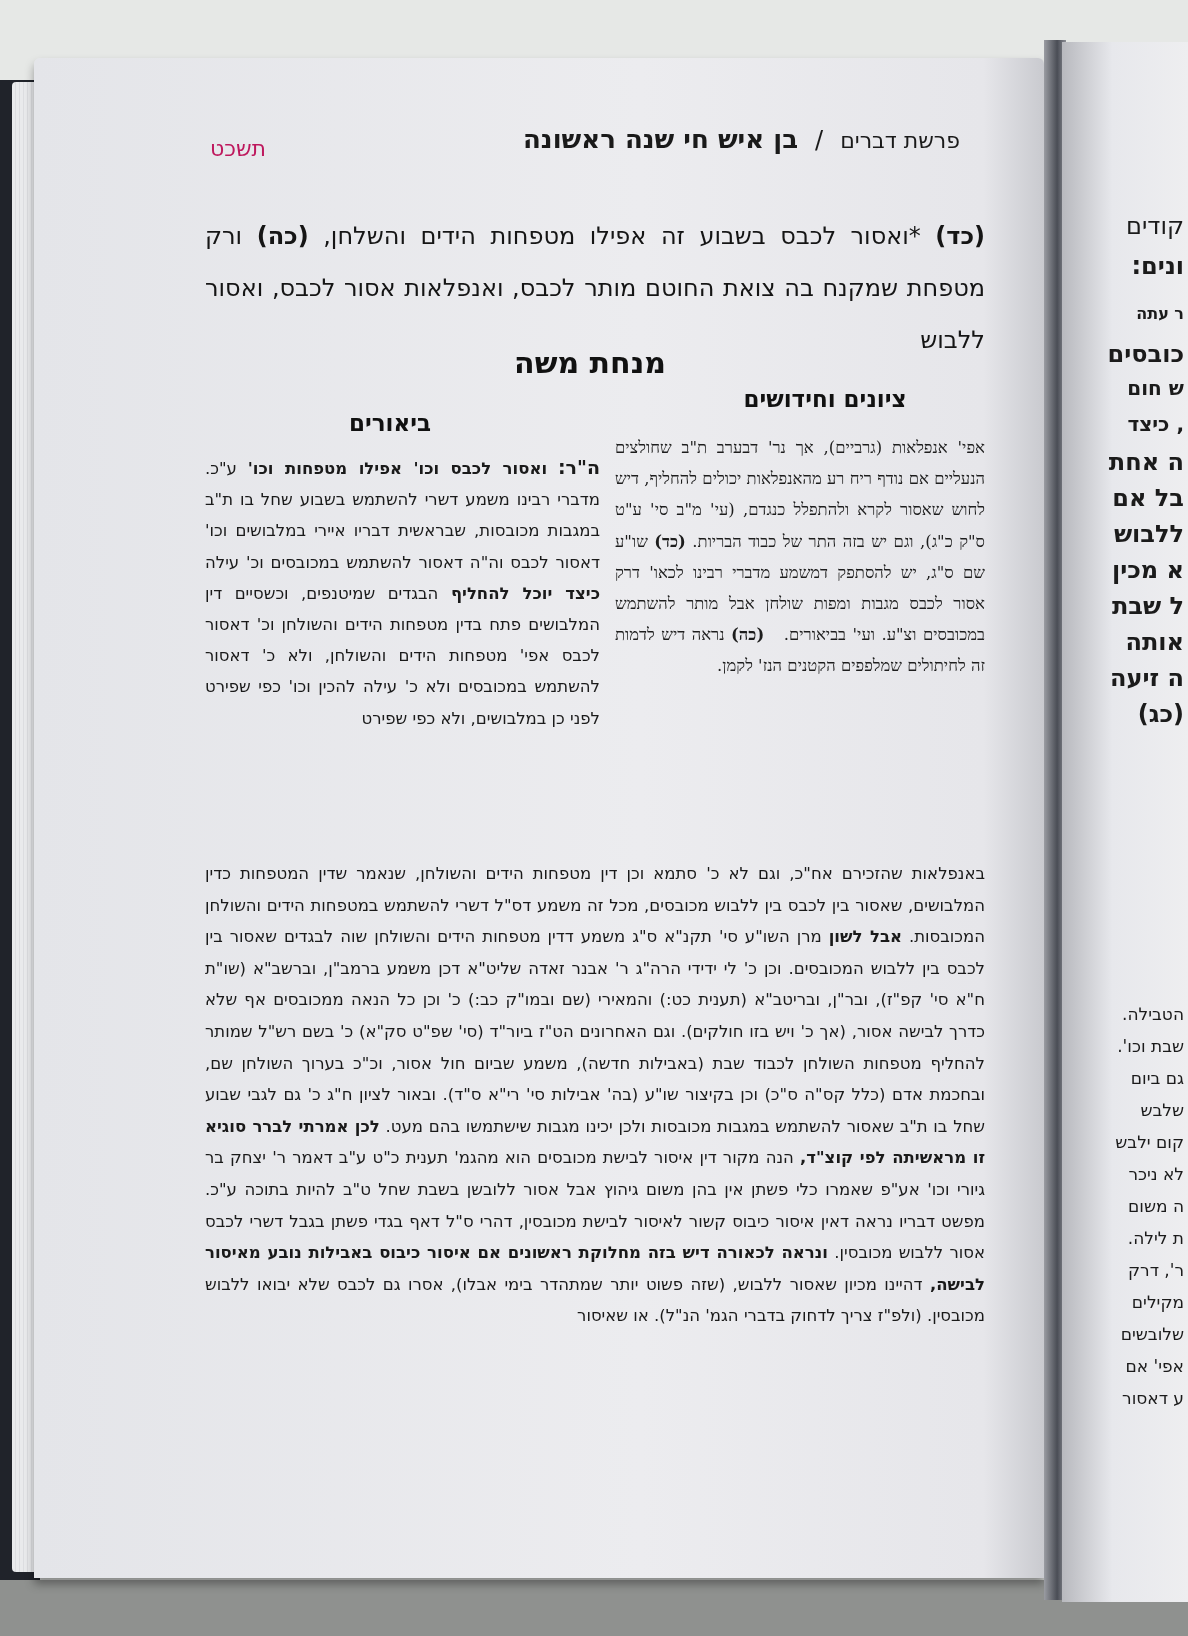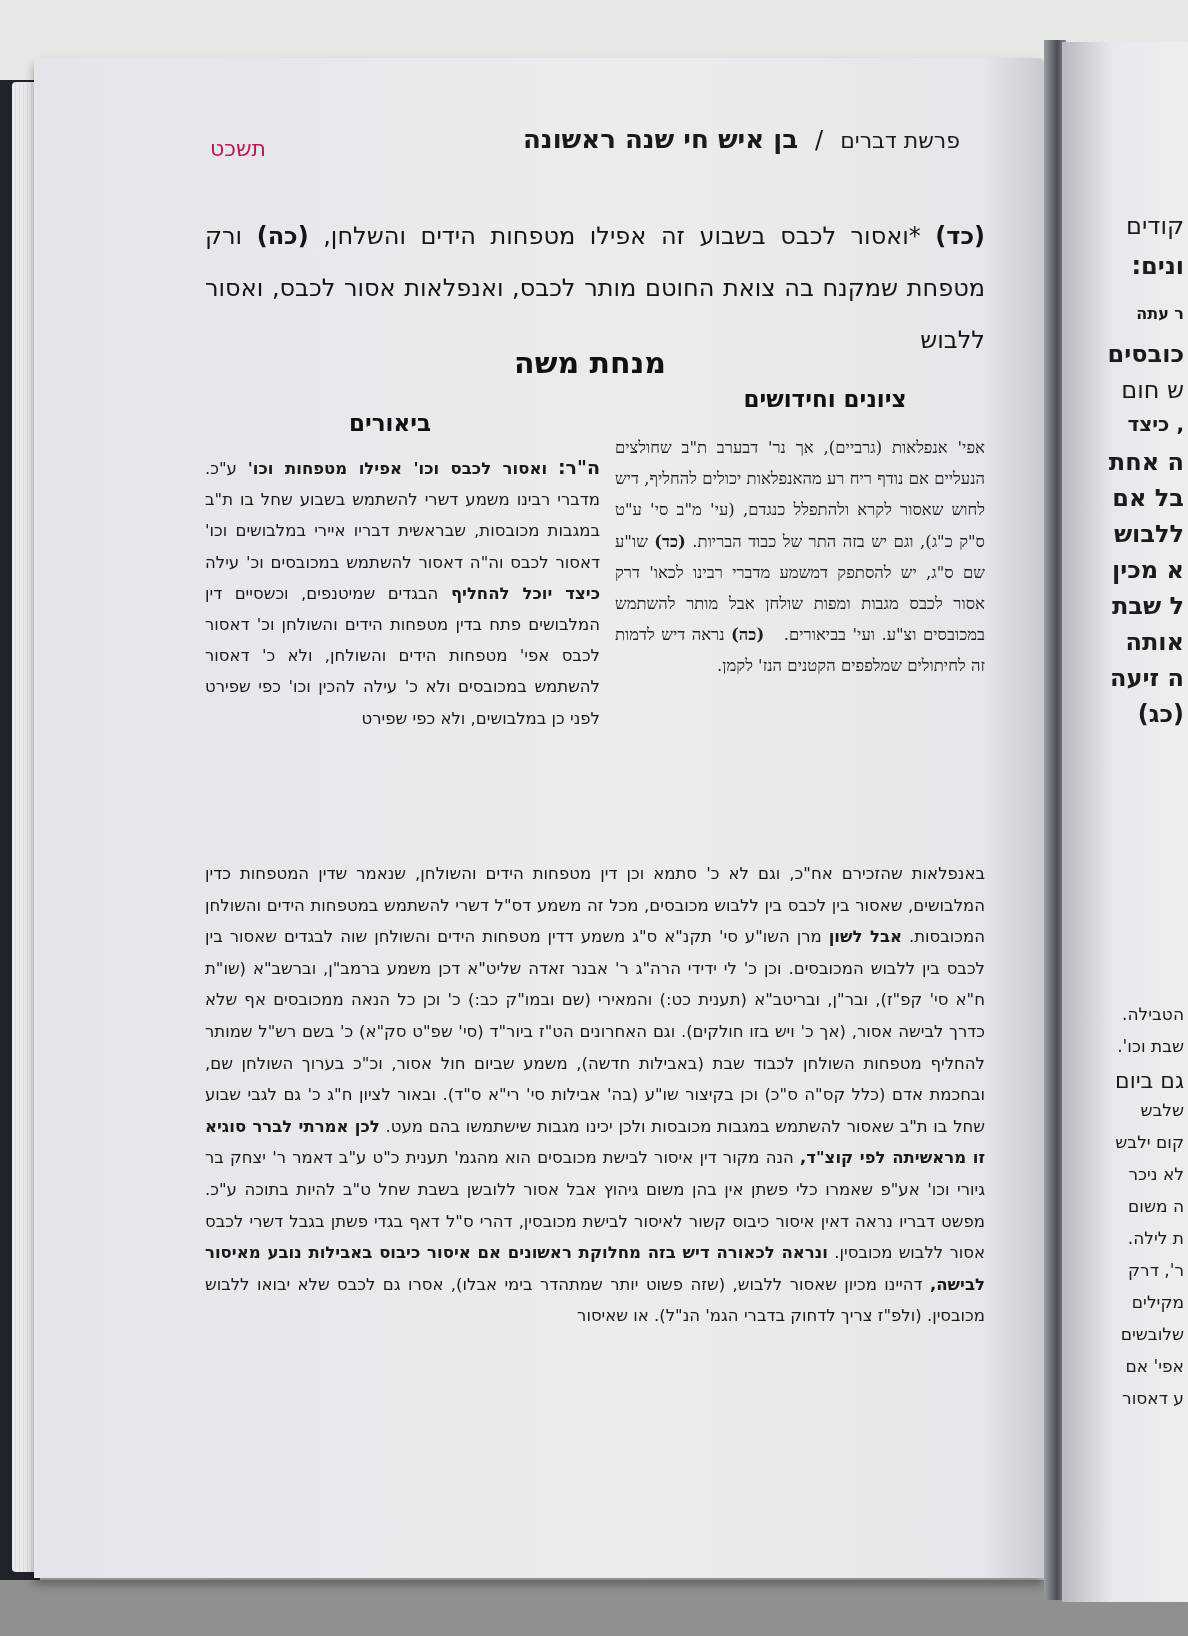--- a/index.html
+++ b/index.html
@@ -87,34 +87,34 @@
   <span class="b">ונראה לכאורה דיש בזה מחלוקת ראשונים אם איסור כיבוס באבילות נובע מאיסור לבישה,</span>
   <span>דהיינו מכיון שאסור ללבוש, (שזה פשוט יותר שמתהדר בימי אבלו), אסרו גם לכבס שלא יבואו ללבוש מכובסין. (ולפ"ז צריך לדחוק בדברי הגמ' הנ"ל). או שאיסור</span>
 </div>
 
 <div class="gutter"></div>
 <div class="facing">
   <div class="line" style="top:170px;font-size:24px;">קודים</div>
   <div class="line" style="top:210px;font-size:24px;font-weight:bold;">ונים:</div>
   <div class="line" style="top:262px;font-size:16px;font-weight:bold;text-align:center;">ר עתה</div>
   <div class="line" style="top:298px;font-size:24px;font-weight:bold;">כובסים</div>
-  <div class="line" style="top:334px;font-size:24px;font-weight:normal;">ש חום</div>
+  <div class="line" style="top:334px;font-size:20px;font-weight:bold;">ש חום</div>
   <div class="line" style="top:370px;font-size:20px;font-weight:bold;">, כיצד</div>
   <div class="line" style="top:406px;font-size:24px;font-weight:bold;">ה אחת</div>
   <div class="line" style="top:442px;font-size:24px;font-weight:bold;">בל אם</div>
   <div class="line" style="top:478px;font-size:24px;font-weight:bold;">ללבוש</div>
   <div class="line" style="top:514px;font-size:24px;font-weight:bold;">א מכין</div>
   <div class="line" style="top:550px;font-size:24px;font-weight:bold;">ל שבת</div>
   <div class="line" style="top:586px;font-size:24px;font-weight:bold;">אותה</div>
   <div class="line" style="top:622px;font-size:24px;font-weight:bold;">ה זיעה</div>
   <div class="line" style="top:658px;font-size:24px;font-weight:bold;">(כג)</div>
 
   <div class="line" style="top:962px;font-size:17px;">הטבילה.</div>
   <div class="line" style="top:994px;font-size:17px;">שבת וכו'.</div>
-  <div class="line" style="top:1026px;font-size:22px;">גם ביום</div>
+  <div class="line" style="top:1026px;font-size:17px;">גם ביום</div>
   <div class="line" style="top:1058px;font-size:17px;">שלבש</div>
   <div class="line" style="top:1090px;font-size:17px;">קום ילבש</div>
   <div class="line" style="top:1122px;font-size:17px;">לא ניכר</div>
   <div class="line" style="top:1154px;font-size:17px;">ה משום</div>
   <div class="line" style="top:1186px;font-size:17px;">ת לילה.</div>
   <div class="line" style="top:1218px;font-size:17px;">ר', דרק</div>
   <div class="line" style="top:1250px;font-size:17px;">מקילים</div>
   <div class="line" style="top:1282px;font-size:17px;">שלובשים</div>
   <div class="line" style="top:1314px;font-size:17px;">אפי' אם</div>
   <div class="line" style="top:1346px;font-size:17px;">ע דאסור</div>

